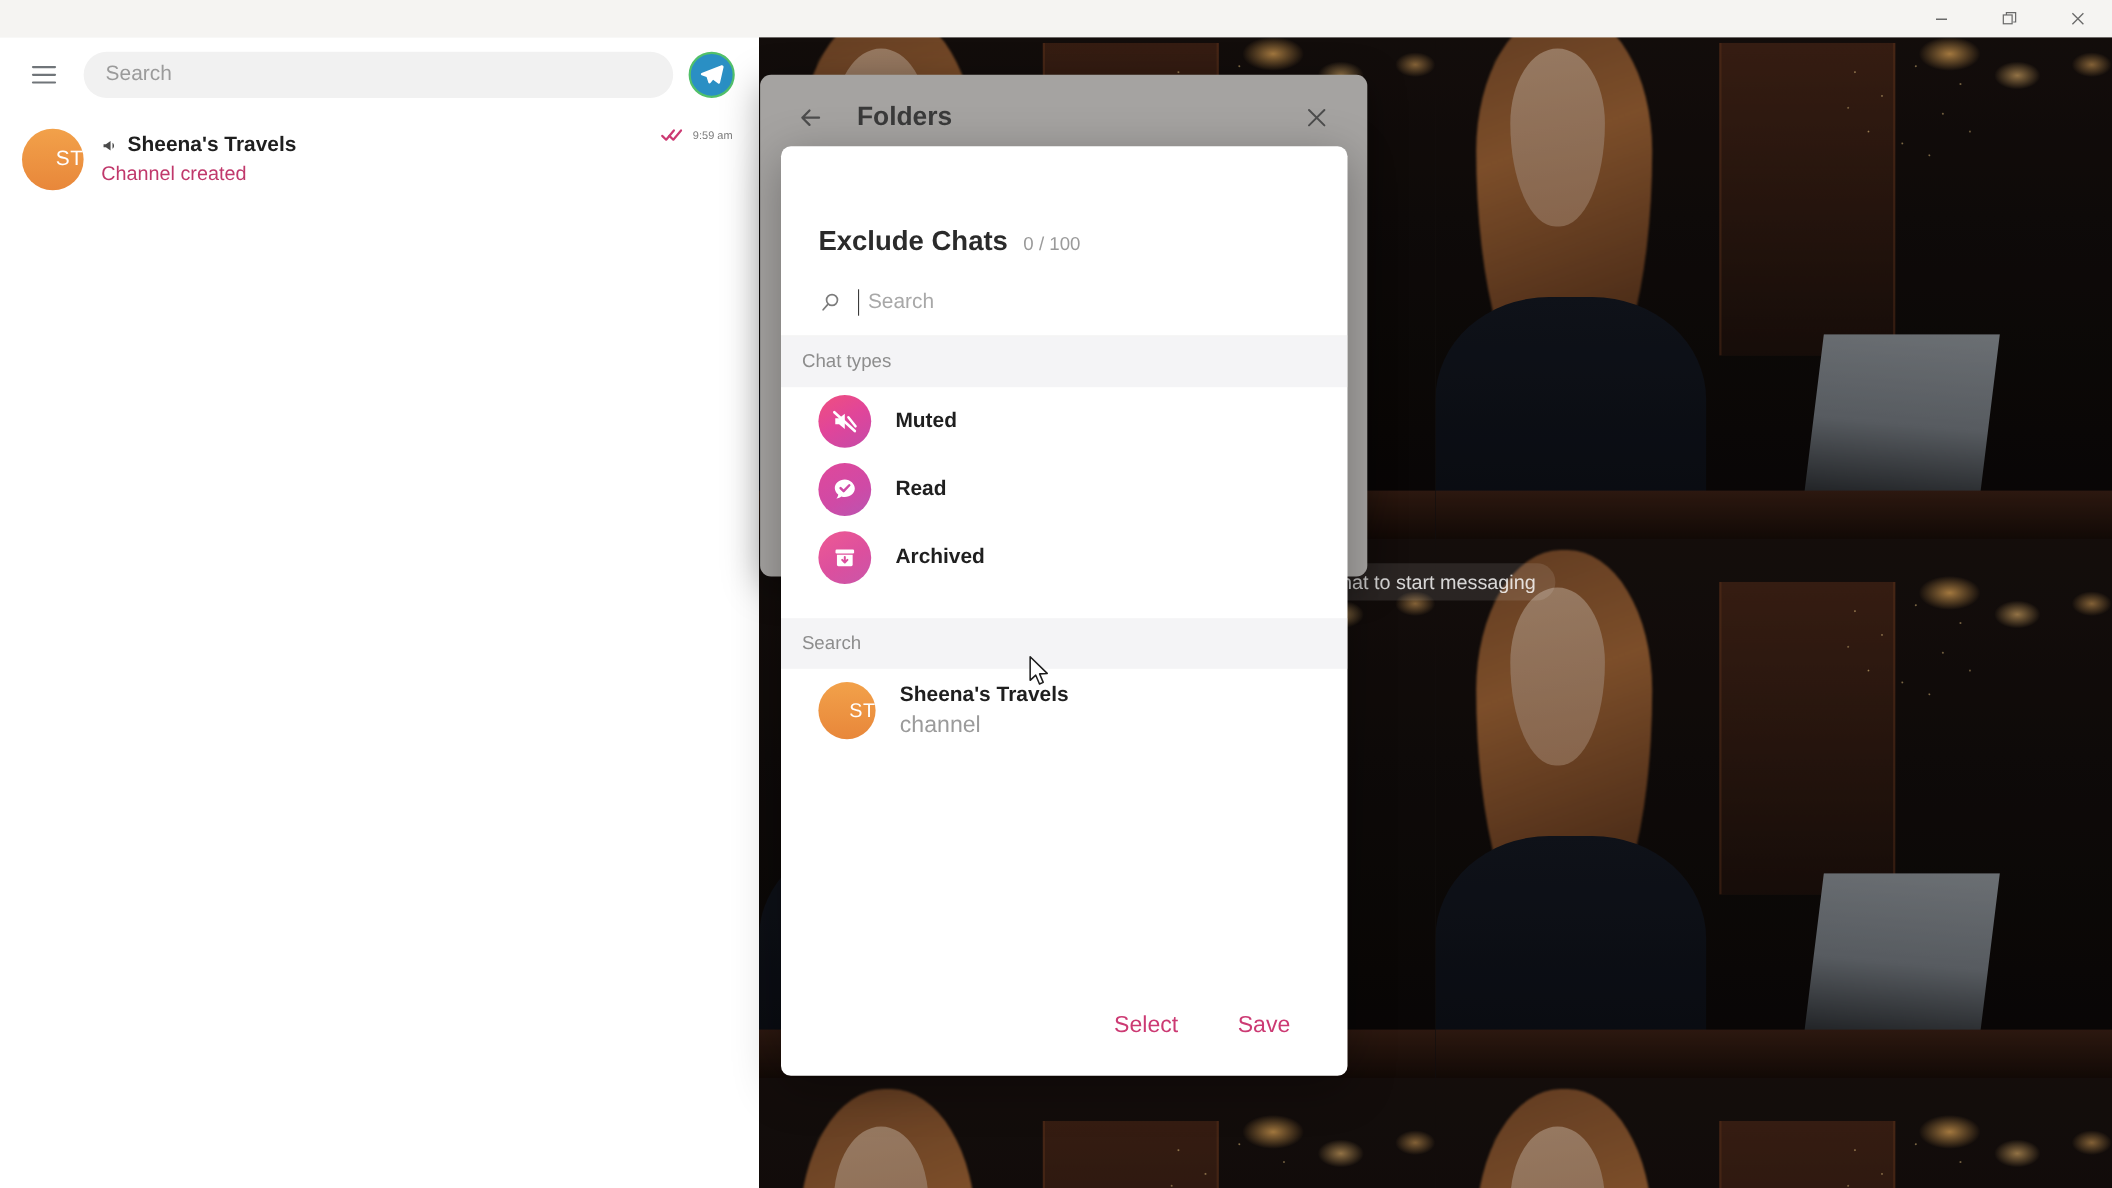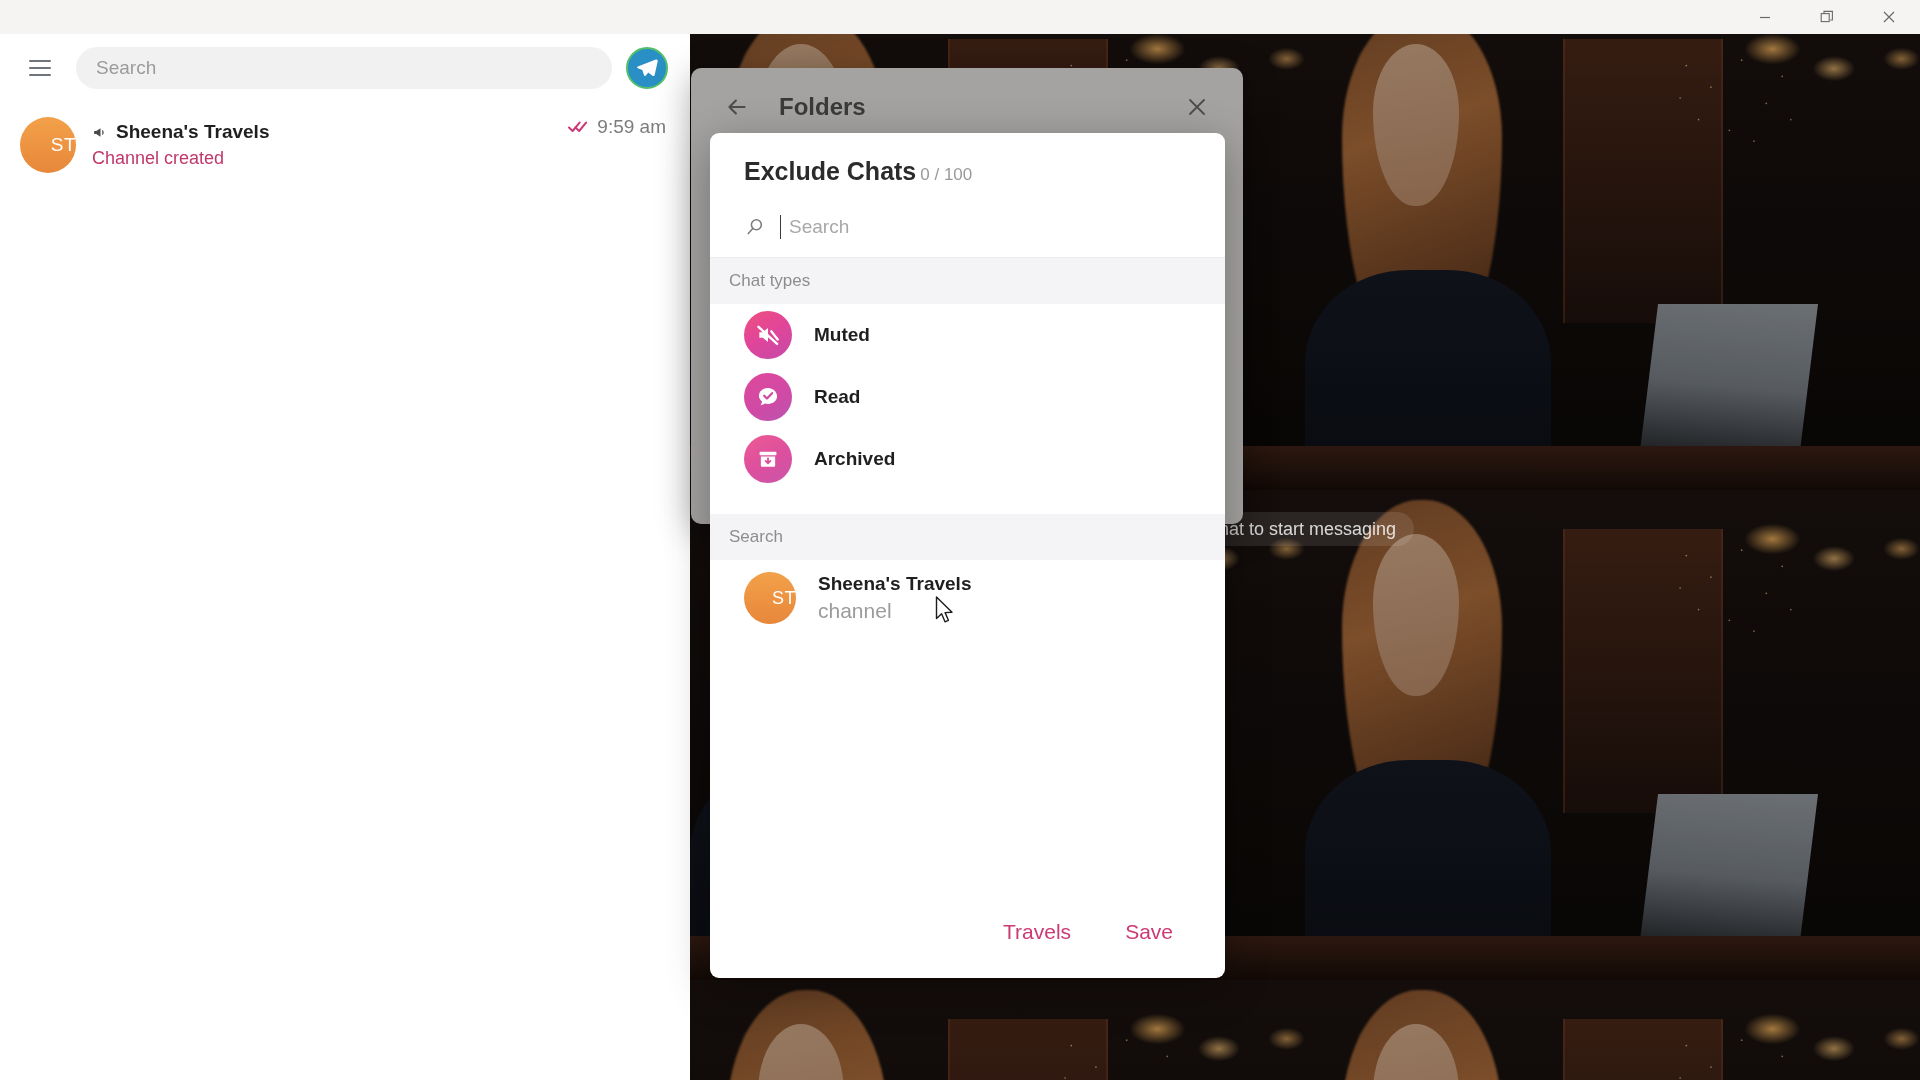--- a/index.html
+++ b/index.html
@@ -241,21 +241,21 @@
   }
   .chat-sub {
     font-size: 18px;
     color: #c0386b;
   }
   .chat-meta {
     display: flex; align-items: center; gap: 7px;
     align-self: flex-start;
     margin-top: 14px;
   }
-  .chat-time { font-size: 19px; color: #7c7c7c; }
+  .chat-time { font-size: 10px; color: #7c7c7c; }
 
   
   .folders-panel {
     position: absolute;
     z-index: 10;
     left: 691px;
     top: 68px;
     width: 552px;
     height: 456px;
     background: #a5a3a1;
@@ -295,21 +295,22 @@
     border-radius: 9px;
     box-shadow: 0 10px 44px rgba(0,0,0,.30);
     display: flex;
     flex-direction: column;
     overflow: hidden;
   }
   .modal-head {
     padding: 24px 34px 0 34px;
     display: flex;
     align-items: baseline;
-    gap: 4px;
+    gap: 14px;
+    margin-top: 48px;
   }
   .modal-title {
     font-size: 25px;
     font-weight: bold;
     color: #2b2b2b;
   }
   .modal-counter {
     font-size: 17px;
     color: #9a9a9a;
   }
@@ -618,21 +619,21 @@
         </div>
         <div>
           <div class="ci-title">Sheena's Travels</div>
           <div class="ci-sub">channel</div>
         </div>
       </div>
 
     </div>
 
     <div class="modal-foot">
-      <button class="txt-btn">Travels</button>
+      <button class="txt-btn">Select</button>
       <button class="txt-btn">Save</button>
     </div>
   </div>
 
   <div class="titlebar">
     <div class="winbtn">
       <svg width="14" height="14" viewBox="0 0 14 14" aria-hidden="true">
         <path d="M2 7.5h10" stroke="#6a6a6a" stroke-width="1.2"></path>
       </svg>
     </div>

